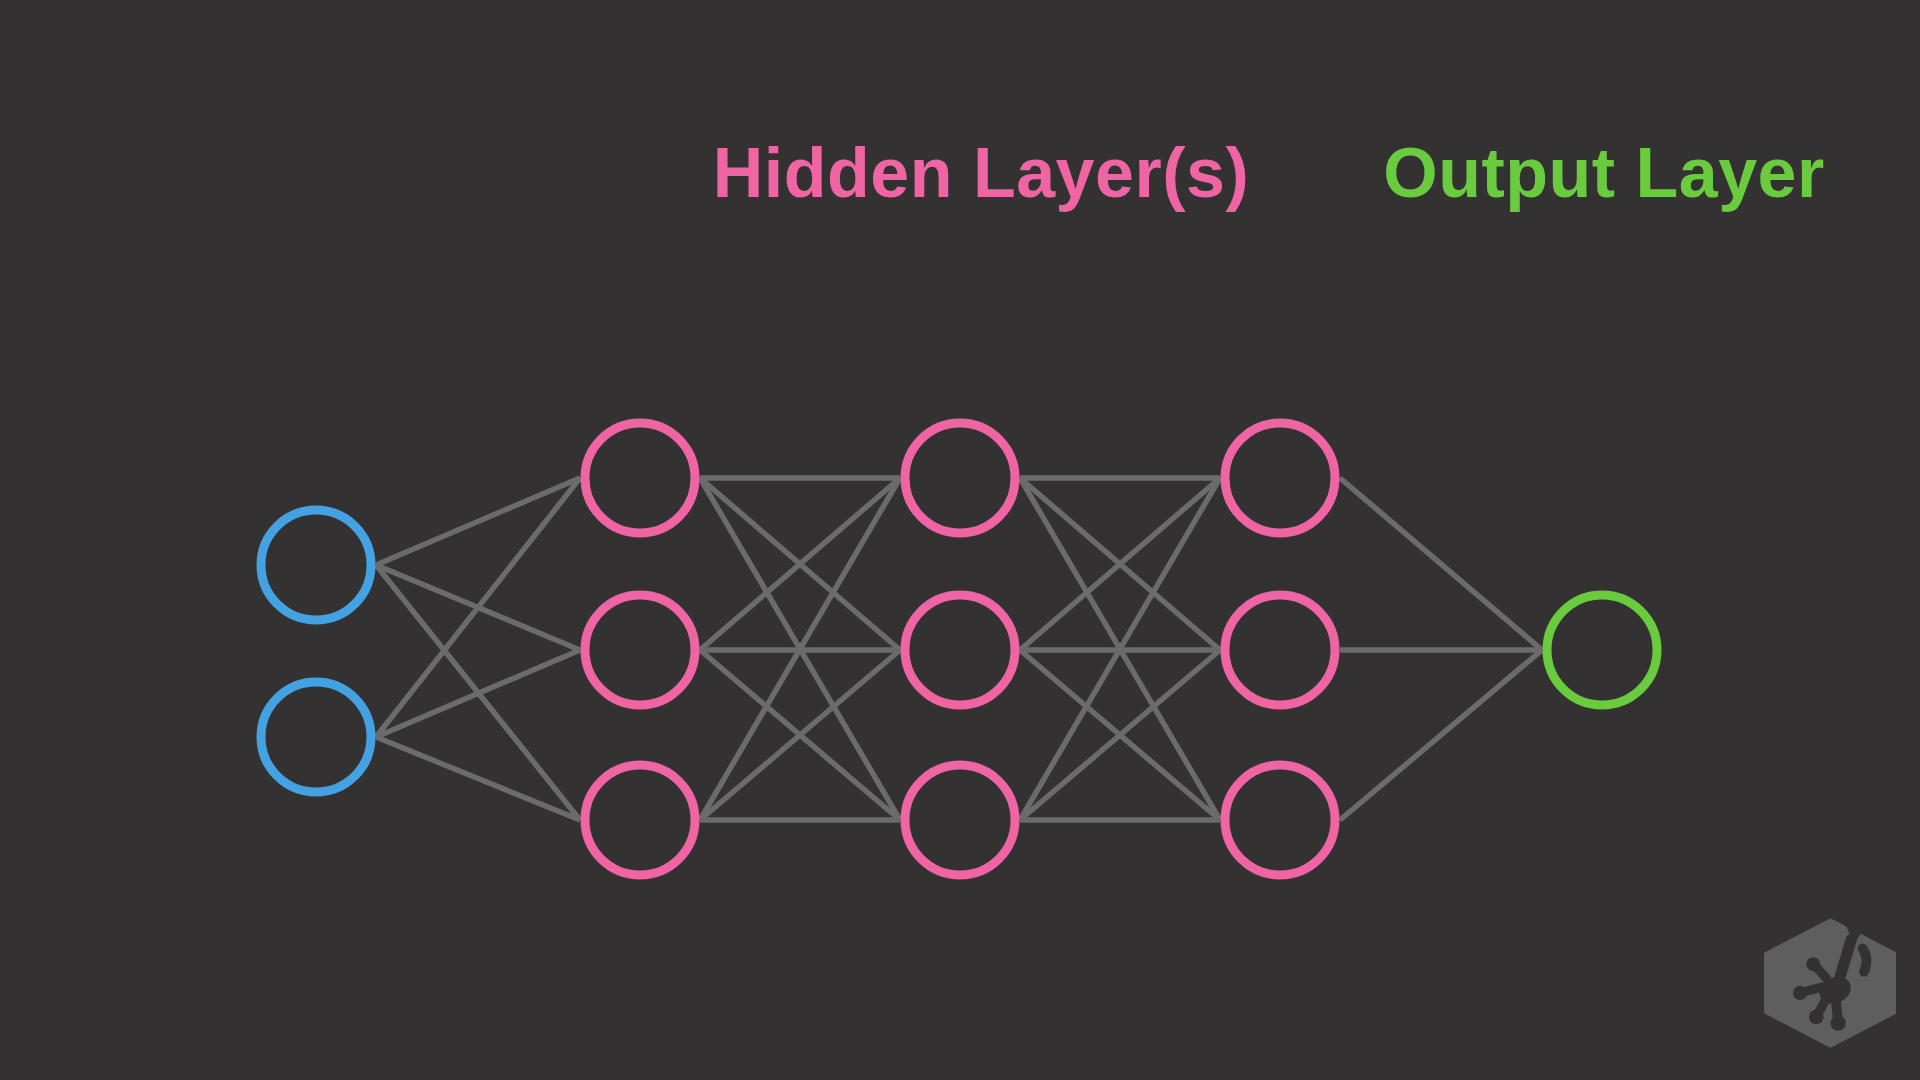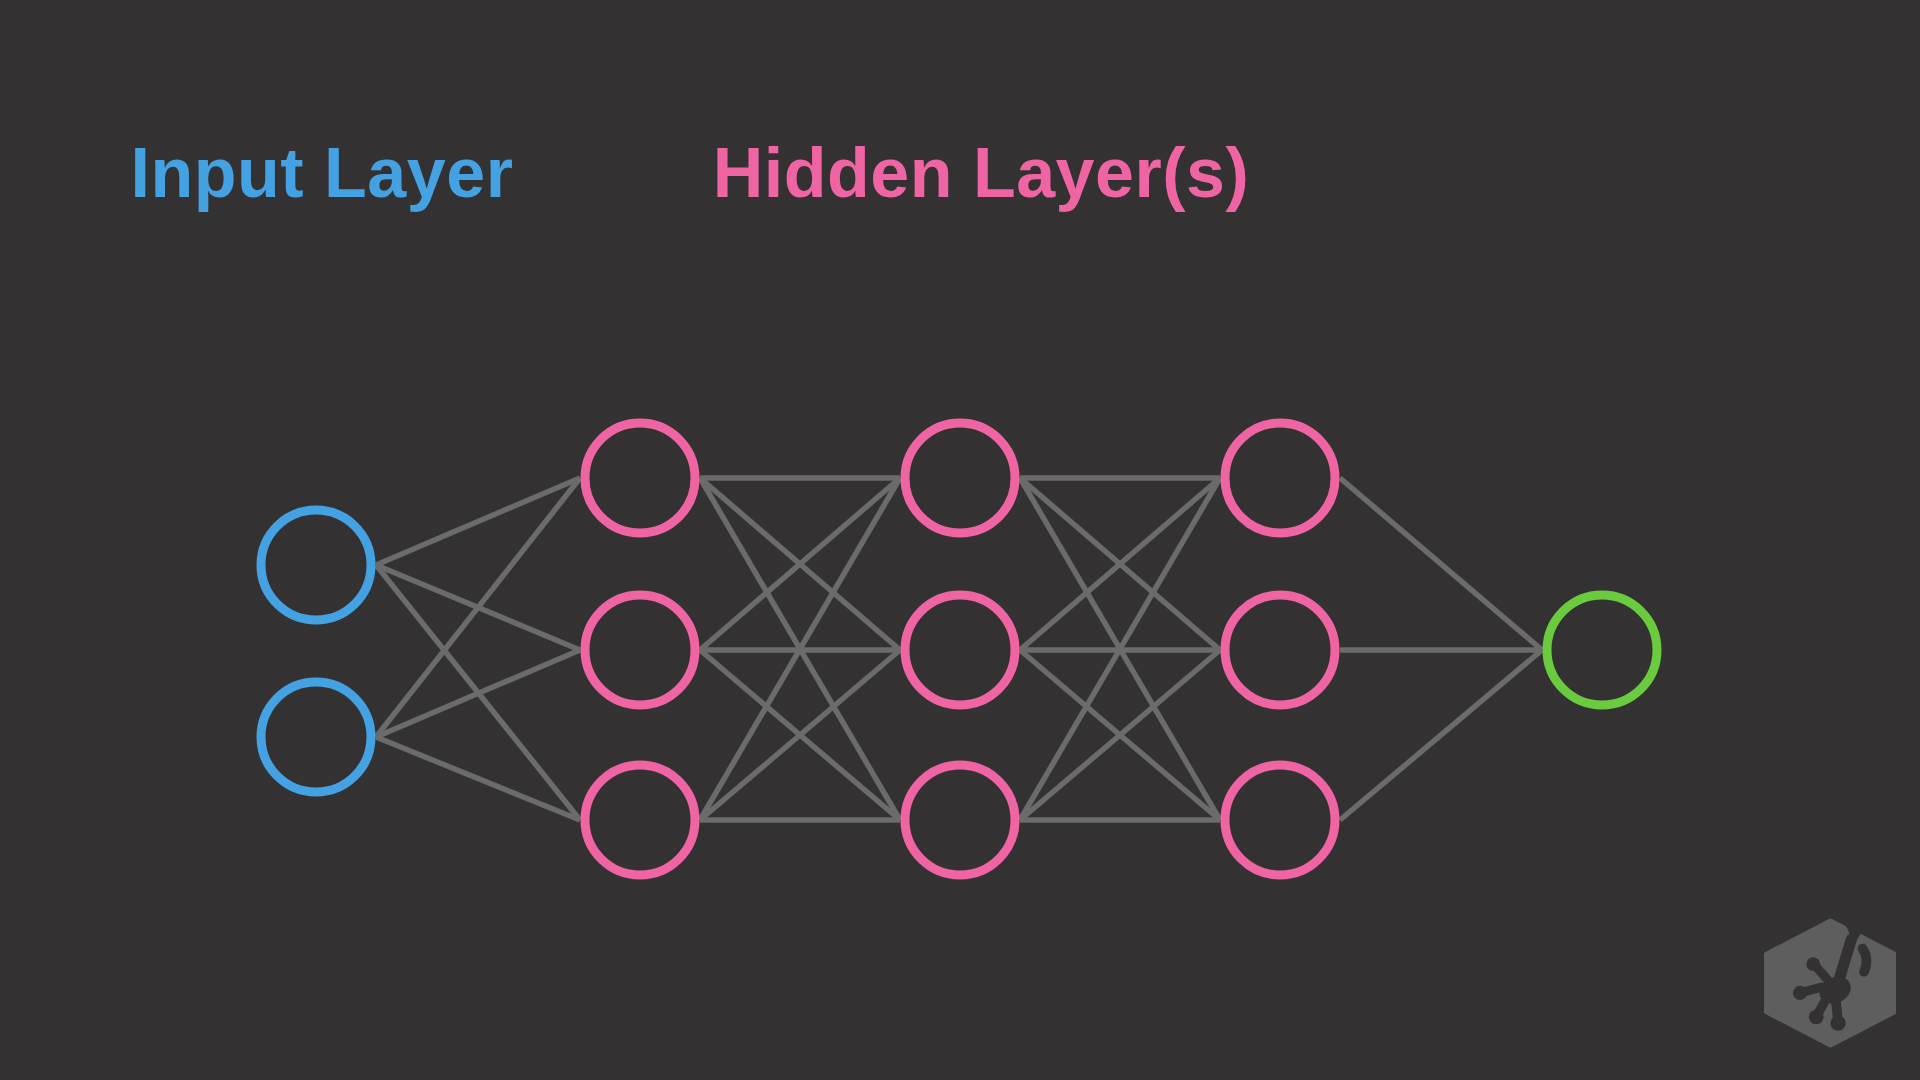--- a/index.html
+++ b/index.html
@@ -46,24 +46,24 @@
     width: 132px;
     height: 130px;
     display: block;
   }
 </style>
 </head>
 <body style="background: rgb(51, 49, 50);">
 
 <div class="stage">
 
-  <div id="label-input" class="layer-label" style="color: rgb(69, 162, 226);">Input Layer</div>
 
   <div id="label-hidden" class="layer-label" style="color: rgb(239, 100, 162);">Hidden Layer(s)</div>
 
+  <div id="label-output" class="layer-label" style="color: rgb(107, 203, 63);">Output Layer</div>
 
   <svg id="network-svg" viewBox="0 0 1920 1080">
     <g id="connections-group">
         <line x1="376" y1="565" x2="580" y2="478" stroke="#6b6b6b" stroke-width="5.5"></line>
         <line x1="376" y1="565" x2="580" y2="650" stroke="#6b6b6b" stroke-width="5.5"></line>
         <line x1="376" y1="565" x2="580" y2="820" stroke="#6b6b6b" stroke-width="5.5"></line>
         <line x1="376" y1="737" x2="580" y2="478" stroke="#6b6b6b" stroke-width="5.5"></line>
         <line x1="376" y1="737" x2="580" y2="650" stroke="#6b6b6b" stroke-width="5.5"></line>
         <line x1="376" y1="737" x2="580" y2="820" stroke="#6b6b6b" stroke-width="5.5"></line>
         <line x1="700" y1="478" x2="900" y2="478" stroke="#6b6b6b" stroke-width="5.5"></line>

